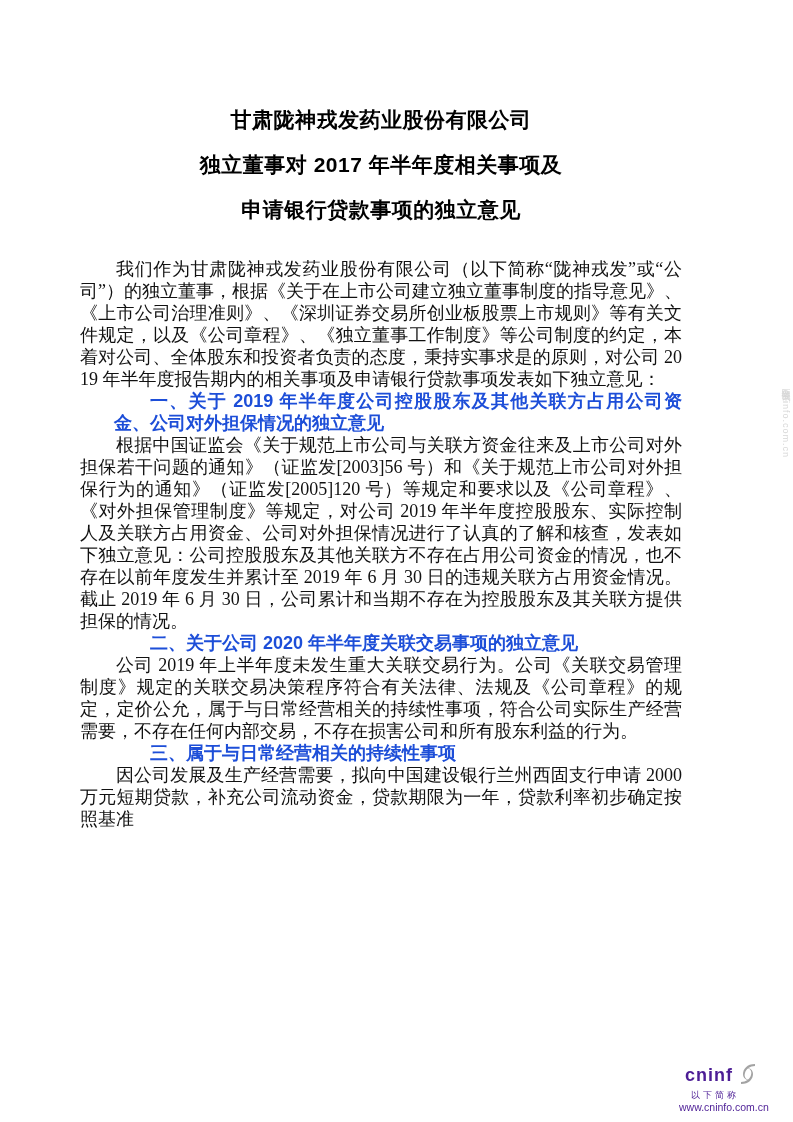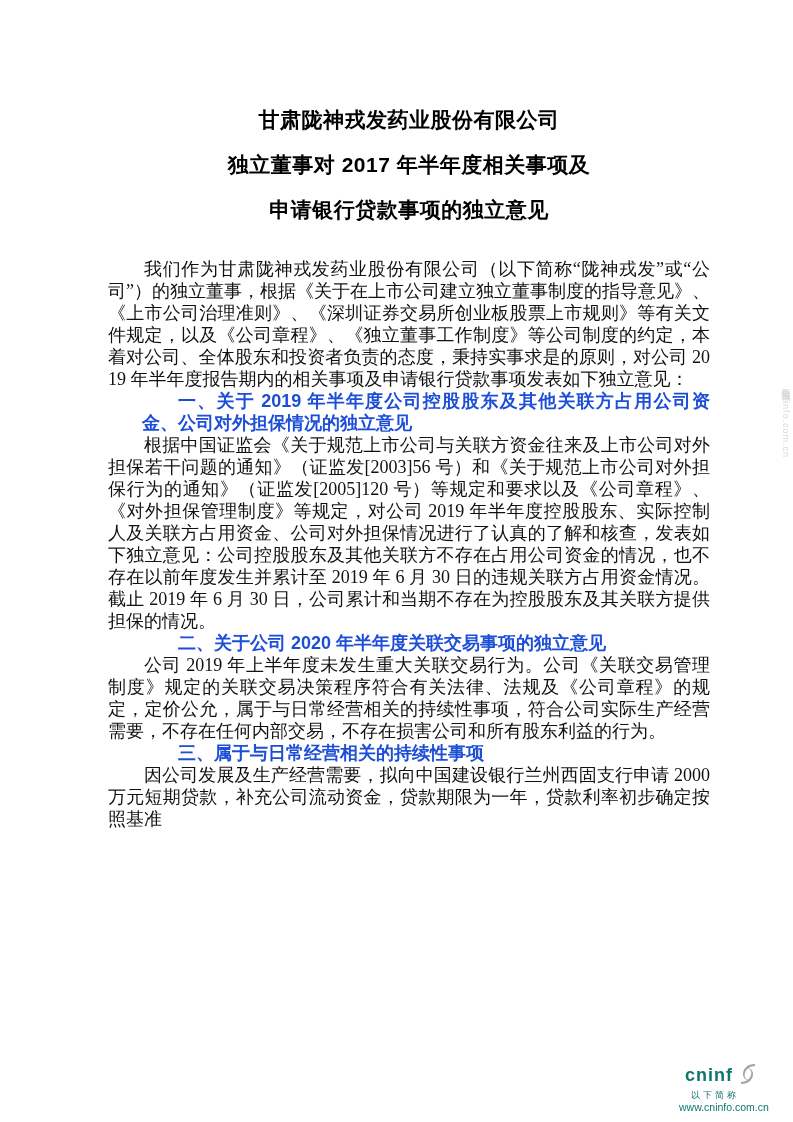--- a/index.html
+++ b/index.html
@@ -7,21 +7,21 @@
     position: relative;
     width: 793px;
     height: 1122px;
     background: #ffffff;
     overflow: hidden;
     font-family: "Liberation Serif", "DejaVu Serif", serif;
     color: #111111;
   }
   .content {
     position: absolute;
-    left: 108px;
+    left: 80px;
     top: 0;
     width: 602px;
   }
   .title-block {
     margin-top: 97px;
     margin-bottom: 26px;
     text-align: center;
   }
   .title-line {
     font-family: "Liberation Sans", "DejaVu Sans", sans-serif;
@@ -43,21 +43,21 @@
     font-family: "Liberation Sans", "DejaVu Sans", sans-serif;
     font-weight: bold;
     color: #1d4ed8;
     margin-left: 34px;
   }
   .footer-logo {
     position: absolute;
     right: 6px;
     bottom: 8px;
     width: 108px;
-    color: #0f766e;
+    color: #4c1d95;
     font-family: "Liberation Sans", "DejaVu Sans", sans-serif;
     line-height: 1.1;
   }
   .footer-logo .row1 {
     display: flex;
     align-items: center;
     justify-content: flex-start;
     padding-left: 6px;
   }
   .footer-logo .brand {

